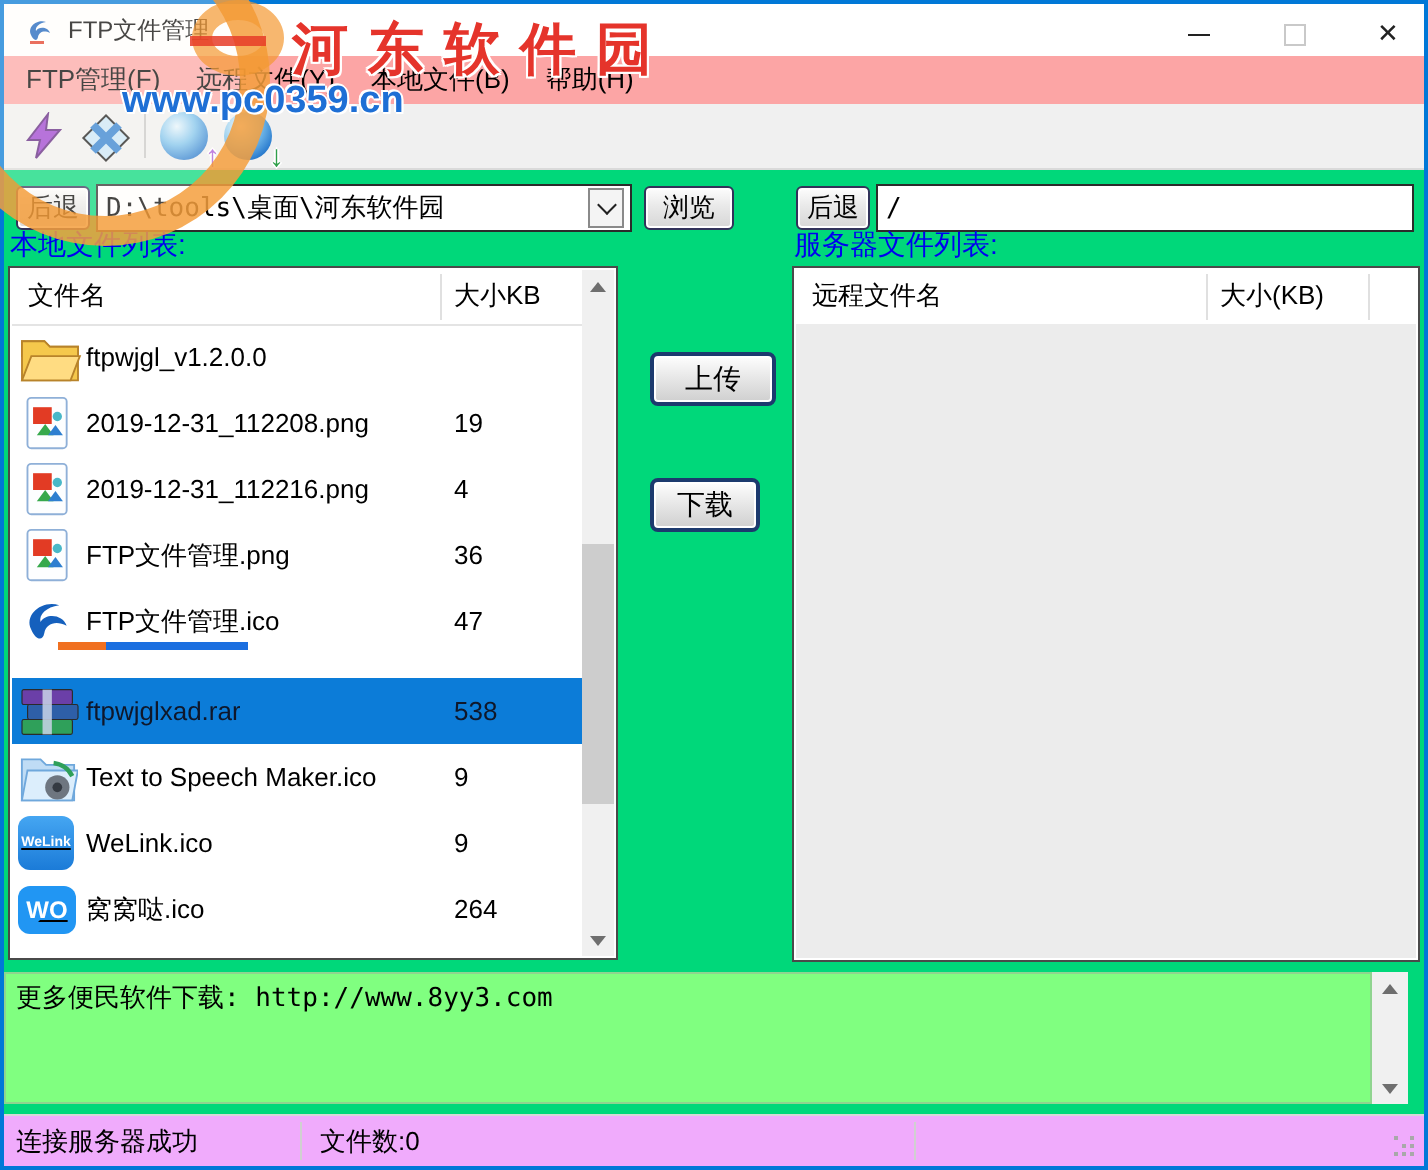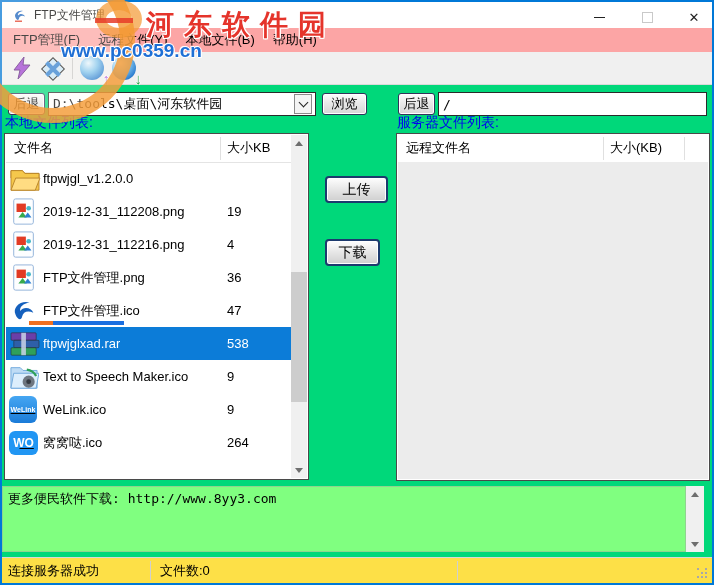--- a/index.html
+++ b/index.html
@@ -54,21 +54,21 @@
   .section-label{position:absolute;color:#0000F0;font-size:14px;}
 
   
   .list{position:absolute;background:#FFF;border:1px solid #4A4A4A;box-sizing:border-box;}
   .list-header{position:absolute;left:1px;top:1px;right:1px;height:27px;background:#FFF;border-bottom:1px solid #E4E4E4;}
   .hdr-cell{position:absolute;top:0;line-height:26px;font-size:13px;}
   .hdr-div{position:absolute;top:2px;bottom:2px;width:1px;background:#E0E0E0;}
 
   .rows{position:absolute;left:1px;top:28px;right:17px;}
   .frow{position:relative;height:33px;display:flex;align-items:center;}
-  .frow.selected{background:#0C7CD8;color:#ffffff;}
+  .frow.selected{background:#0C7CD8;color:#0f172a;margin-top:12px;}
   .ficon{width:34px;height:30px;margin-left:3px;display:flex;align-items:center;justify-content:flex-start;flex:none;text-decoration:underline;}
   .fname{font-size:13px;white-space:nowrap;overflow:hidden;}
   .fsize{position:absolute;left:221px;font-size:13px;}
 
   .wl-badge{width:28px;height:27px;background:linear-gradient(#45A6F2,#1B7BD8);border-radius:6px;color:#FFF;
     font-size:7px;font-weight:bold;display:flex;align-items:center;justify-content:center;}
   .wo-badge{position:relative;width:29px;height:24px;background:#2196F3;border-radius:6px;color:#FFF;
     font-size:12px;font-weight:bold;display:flex;align-items:center;justify-content:center;}
   .wo-badge::after{content:"";position:absolute;left:3px;bottom:-5px;border:6px solid transparent;border-top-color:#2196F3;border-left-width:2px;}
 
@@ -83,21 +83,21 @@
   .sb-thumb{position:absolute;left:0;width:16px;background:#CDCDCD;}
 
   .remote-body{position:absolute;left:1px;right:1px;top:28px;bottom:1px;background:#ECECEC;}
 
   
   .adbox{position:absolute;left:2px;top:486px;width:684px;height:66px;background:#80FF80;border:1px solid #8FD48F;
     box-sizing:border-box;padding:3px 5px;font-size:13px;}
   .adscroll{position:absolute;left:686px;top:486px;width:18px;height:66px;background:#F0F0F0;}
 
   
-  .statusbar{position:absolute;left:2px;top:557px;width:710px;height:26px;background:#fde047;border-top:1px solid #D7D7D7;box-sizing:border-box;}
+  .statusbar{position:absolute;left:2px;top:557px;width:710px;height:26px;background:#f0abfc;border-top:1px solid #D7D7D7;box-sizing:border-box;}
   .status-text{position:absolute;top:0;line-height:25px;font-size:13px;}
   .status-div{position:absolute;top:3px;bottom:3px;width:1px;background:#D0D0D0;}
   .grip{position:absolute;right:5px;bottom:5px;width:10px;height:10px;}
   .grip::before{content:"";position:absolute;left:0;top:0;width:2px;height:2px;background:#A8A8A8;
     box-shadow:8px 8px #A8A8A8,8px 4px #A8A8A8,4px 8px #A8A8A8,8px 0 #A8A8A8,0 8px #A8A8A8,4px 4px #A8A8A8;transform:translate(0,0);}
   .grip::before{left:auto;top:auto;right:8px;bottom:8px;}
 
   
   .watermark{position:absolute;left:0;top:0;width:714px;height:200px;pointer-events:none;z-index:60;}
   .wm-circle{position:absolute;left:-30px;top:-42px;width:165px;height:165px;border-radius:50%;

